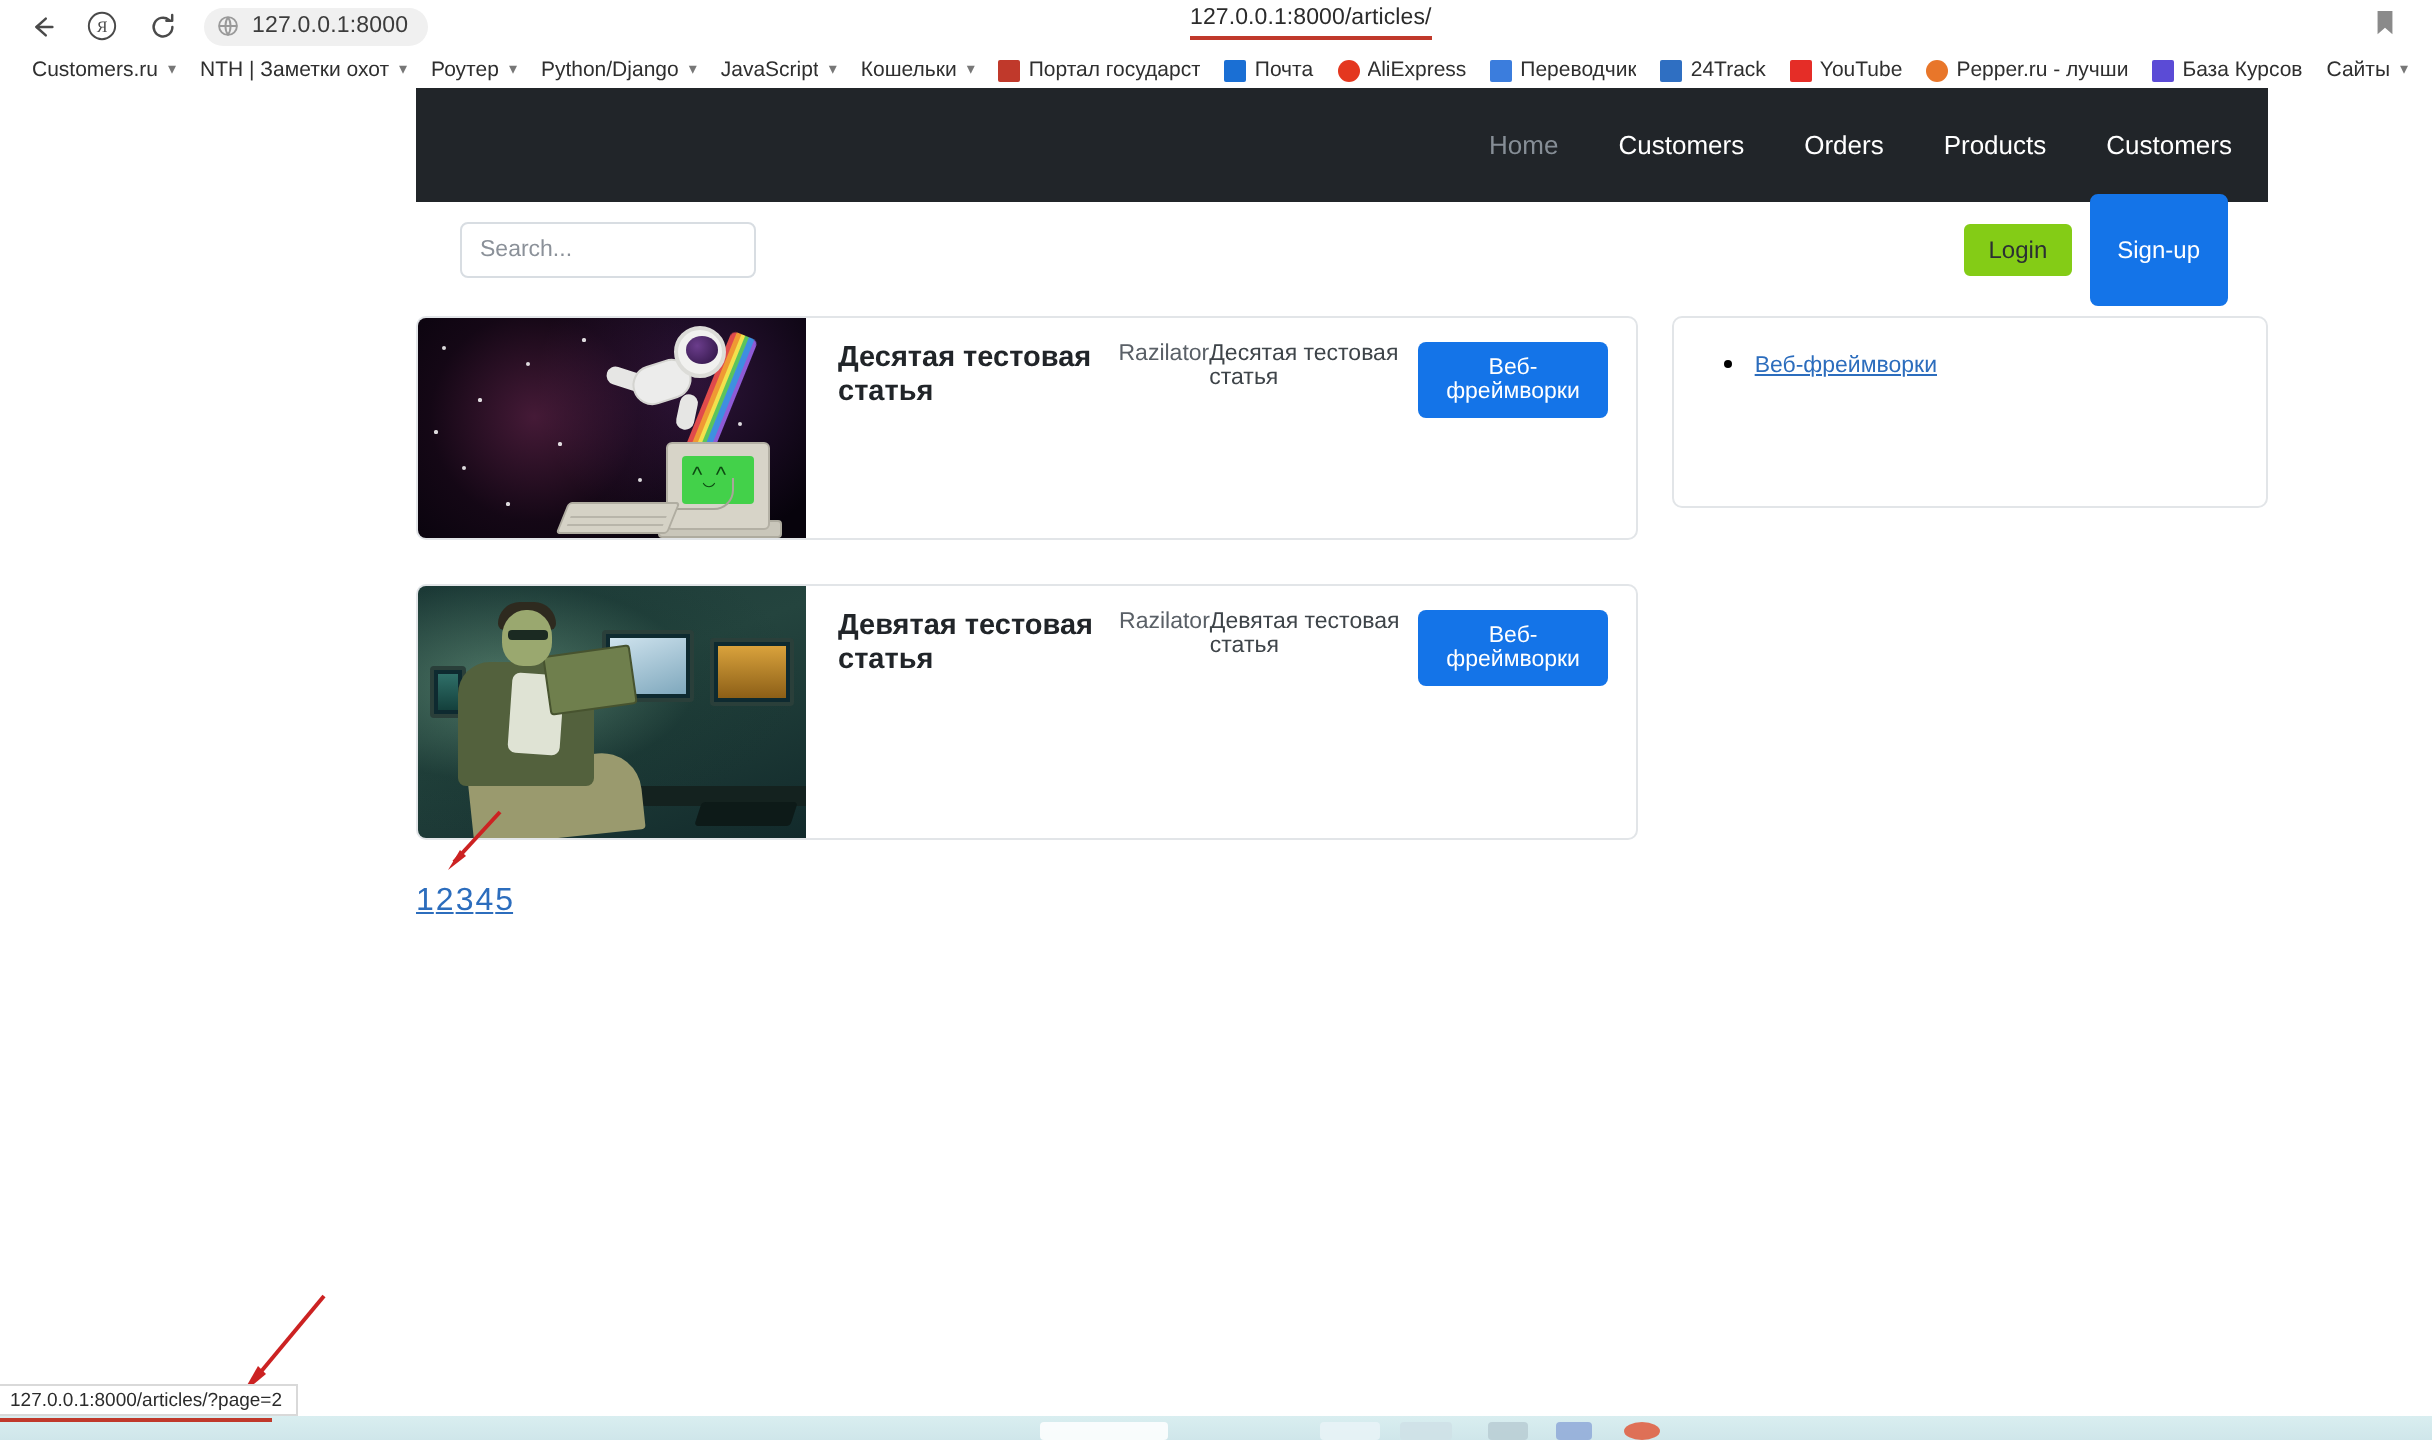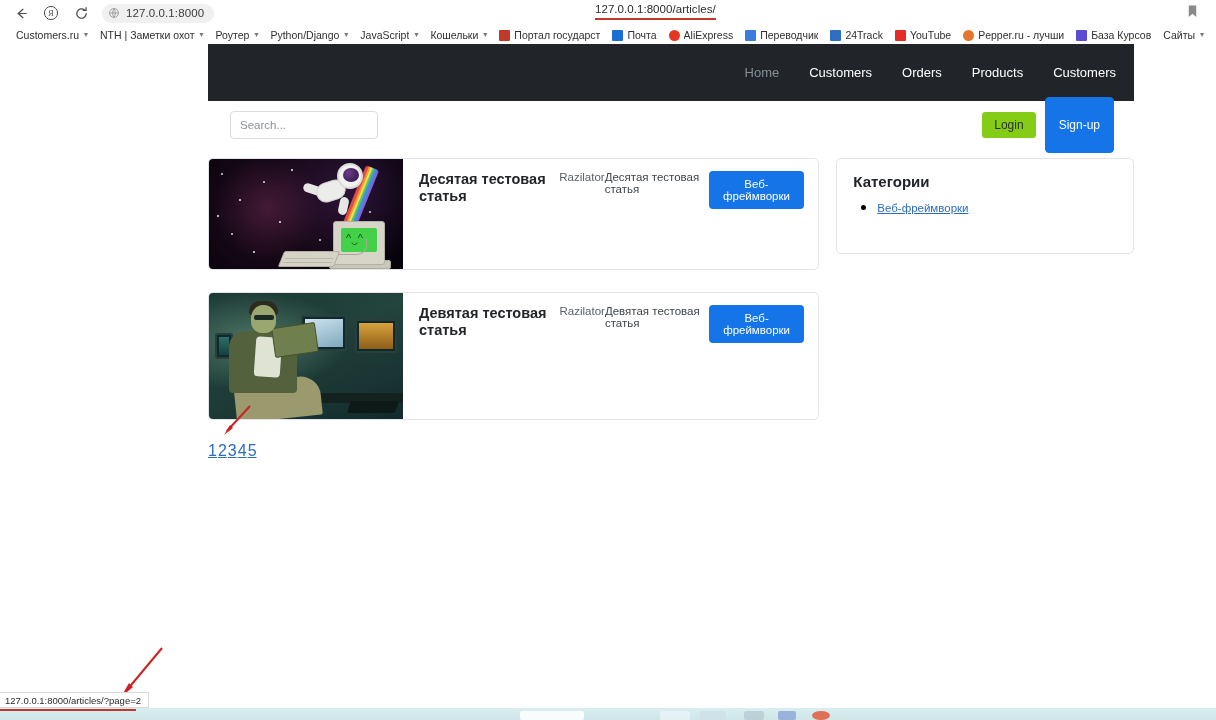--- a/index.html
+++ b/index.html
@@ -693,21 +693,20 @@
           </div>
         </div>
 
         <div class="pagination">
           <a class="page-link">1</a><a class="page-link">2</a><a class="page-link">3</a><a class="page-link">4</a><a class="page-link">5</a>
         </div>
       </div>
 
       <div class="col-side">
         <div class="side-card">
-          <h4 class="side-title">Категории</h4>
           <ul class="side-list">
             <li>
               <a class="side-link">Веб-фреймворки</a>
             </li>
           </ul>
         </div>
       </div>
 
     </div>
   </div>

